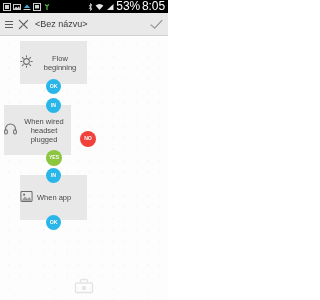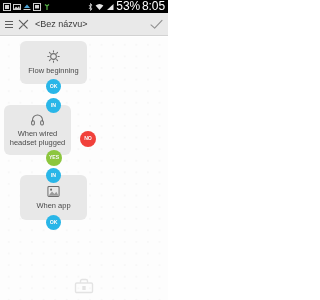--- a/index.html
+++ b/index.html
@@ -63,25 +63,24 @@
     background-image: radial-gradient(#dcdcdc 0.6px, transparent 0.7px);
     background-size: 11.6px 11.6px;
     background-position: 3px 2px;
     overflow: hidden;
   }
 
   
   .block {
     position: absolute;
     background: #e8e8e8;
-    border-radius: 6px;
+    border-radius: 0;
     display: flex;
-    flex-direction: column;
+    flex-direction: row;
     align-items: center;
-    justify-content: center;
   }
   .block-icon { margin-bottom: 3px; display: flex; align-items: center; justify-content: center; }
   .block-label {
     font-size: 7.5px;
     line-height: 9px;
     color: #4a4a4a;
     text-align: center;
     padding: 0 4px;
     max-width: 100%;
   }

